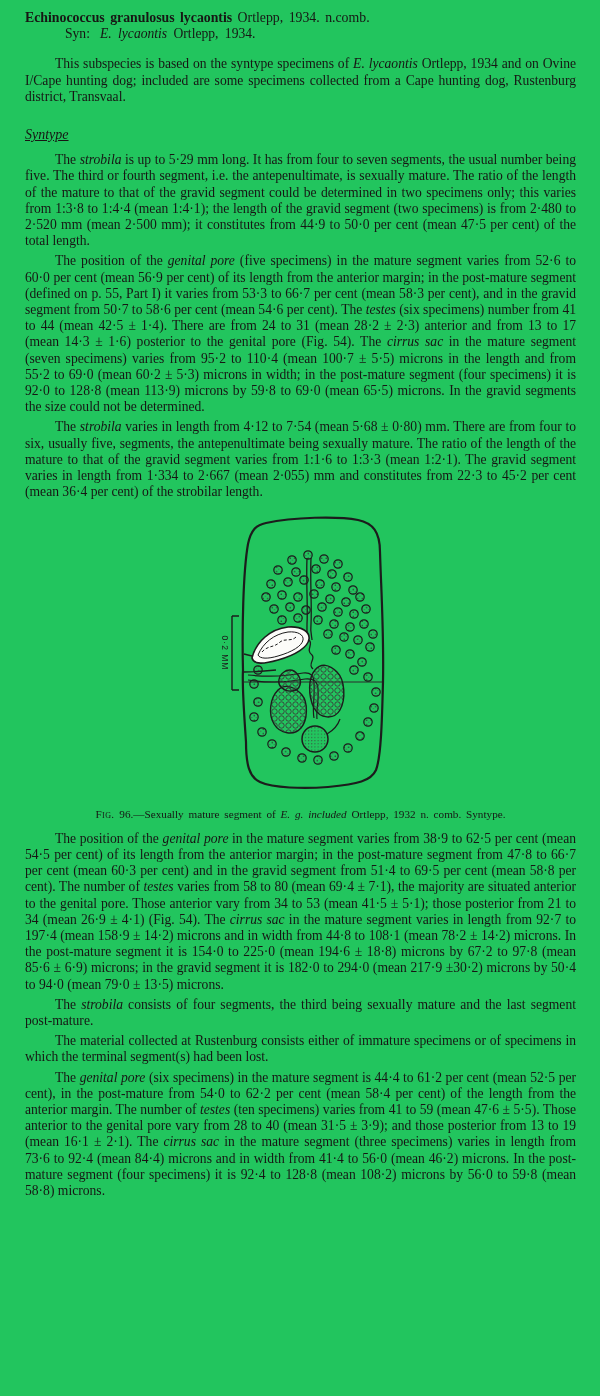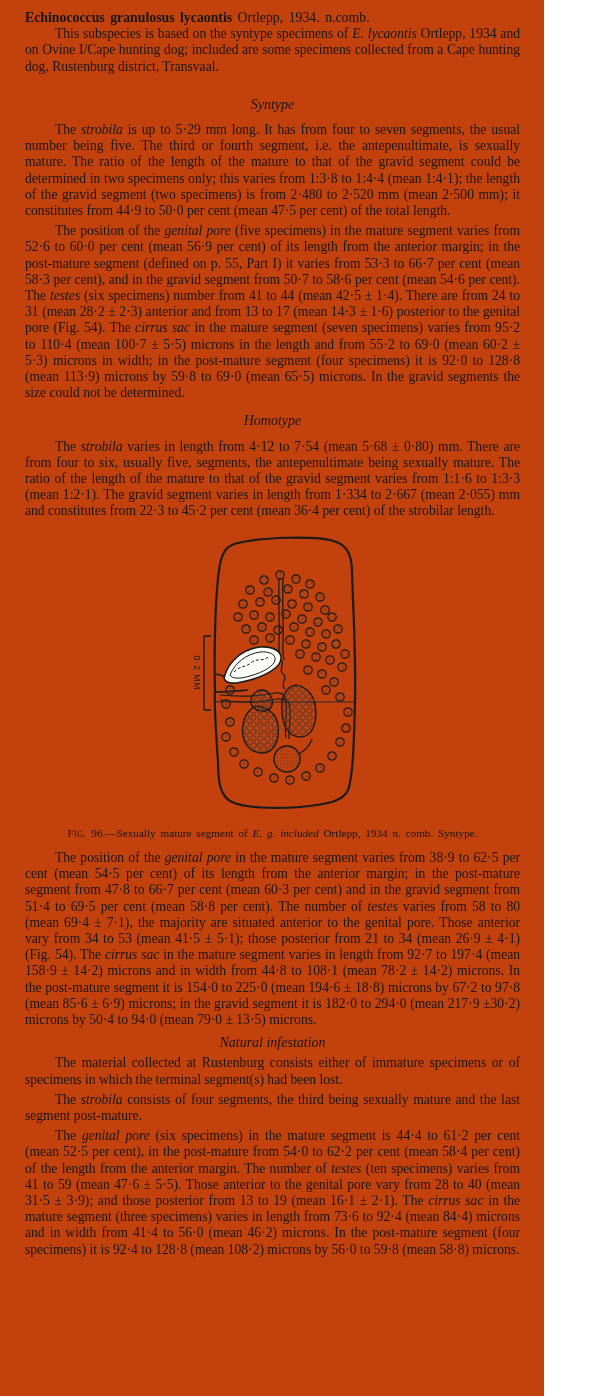--- a/index.html
+++ b/index.html
@@ -1,39 +1,40 @@
 <!DOCTYPE html>
 <html><head>
 <meta charset="utf-8">
 <style>
   html,body { margin:0; padding:0; background:#ffffff; }
   .page {
     position:relative;
-    width:544px; height:1396px;
+    width:600px; height:1396px;
     box-sizing:border-box;
-    background:#c2410c;
+    background:#22c55e;
     color:#171614;
     font-family:"Liberation Serif","DejaVu Serif",serif;
     font-size:13.6px;
     line-height:16.2px;
     text-align:justify;
     padding:10px 24px 0 25px;
     overflow:hidden;
   }
   .title-line { font-size:13.8px; word-spacing:2px; text-align:left; }
   .title-bold { font-weight:bold; }
   .syn-line { text-align:left; padding-left:40px; word-spacing:3px; margin-bottom:14px; }
   .syn-species { font-style:italic; margin-left:10px; }
   .ital { font-style:italic; }
   .p { margin:0 0 4px 0; text-indent:30px; }
   .p-intro { margin-bottom:22px; }
   .sec-heading {
     font-style:italic; font-weight:normal;
-    font-size:14px; text-align:center; text-indent:0;
+    font-size:14px; text-align:left; text-indent:0;
     margin:12px 0 9px 0;
+    text-decoration:underline;
   }
   .sec-heading.tight { margin:7px 0 4px 0; }
   .figure-block { margin:12px 0 8px 0; text-align:center; }
   .figure-canvas { display:inline-block; }
   .fig-caption {
     font-size:11.2px; line-height:13px;
     text-align:center; text-indent:0;
     margin:6px 0 10px 0;
     word-spacing:2px;
   }
@@ -41,30 +42,32 @@
   svg text { font-family:"Liberation Sans","DejaVu Sans",sans-serif; }
 </style>
 </head>
 <body>
 
 <div class="page">
 
   <div class="title-line">
     <span class="title-bold">Echinococcus granulosus lycaontis</span><span> Ortlepp, 1934.  n.comb.</span>
   </div>
+  <div class="syn-line">
+    <span>Syn:</span><span class="syn-species">E. lycaontis</span><span> Ortlepp, 1934.</span>
+  </div>
 
   <p class="p p-intro"><span>This subspecies is based on the syntype specimens of </span><span class="ital">E. lycaontis</span><span> Ortlepp, 1934 and on Ovine I/Cape hunting dog; included are some specimens collected from a Cape hunting dog, Rustenburg district, Transvaal.</span></p>
 
   <h3 class="sec-heading">Syntype</h3>
 
   <p class="p"><span>The </span><span class="ital">strobila</span><span> is up to 5·29 mm long.  It has from four to seven segments, the usual number being five.  The third or fourth segment, i.e. the antepenultimate, is sexually mature.  The ratio of the length of the mature to that of the gravid segment could be determined in two specimens only; this varies from 1:3·8 to 1:4·4 (mean 1:4·1); the length of the gravid segment (two specimens) is from 2·480 to 2·520 mm (mean 2·500 mm); it constitutes from 44·9 to 50·0 per cent (mean 47·5 per cent) of the total length.</span></p>
 
   <p class="p"><span>The position of the </span><span class="ital">genital pore</span><span> (five specimens) in the mature segment varies from 52·6 to 60·0 per cent (mean 56·9 per cent) of its length from the anterior margin; in the post-mature segment (defined on p. 55, Part I) it varies from 53·3 to 66·7 per cent (mean 58·3 per cent), and in the gravid segment from 50·7 to 58·6 per cent (mean 54·6 per cent).  The </span><span class="ital">testes</span><span> (six specimens) number from 41 to 44 (mean 42·5 ± 1·4).  There are from 24 to 31 (mean 28·2 ± 2·3) anterior and from 13 to 17 (mean 14·3 ± 1·6) posterior to the genital pore (Fig. 54).  The </span><span class="ital">cirrus sac</span><span> in the mature segment (seven specimens) varies from 95·2 to 110·4 (mean 100·7 ± 5·5) microns in the length and from 55·2 to 69·0 (mean 60·2 ± 5·3) microns in width; in the post-mature segment (four specimens) it is 92·0 to 128·8 (mean 113·9) microns by 59·8 to 69·0 (mean 65·5) microns.  In the gravid segments the size could not be determined.</span></p>
 
-  <h3 class="sec-heading">Homotype</h3>
 
   <p class="p"><span>The </span><span class="ital">strobila</span><span> varies in length from 4·12 to 7·54 (mean 5·68 ± 0·80) mm.  There are from four to six, usually five, segments, the antepenultimate being sexually mature.  The ratio of the length of the mature to that of the gravid segment varies from 1:1·6 to 1:3·3 (mean 1:2·1).  The gravid segment varies in length from 1·334 to 2·667 (mean 2·055) mm and constitutes from 22·3 to 45·2 per cent (mean 36·4 per cent) of the strobilar length.</span></p>
 
   <div class="figure-block">
     <div class="figure-canvas">
       <svg width="185" height="285" viewBox="0 0 185 285">
         <defs>
           <pattern id="speck" width="4.5" height="4.5" patternUnits="userSpaceOnUse">
             <circle cx="1.2" cy="1.2" r="0.75" fill="#2c2c2c"></circle>
             <circle cx="3.4" cy="3.2" r="0.6" fill="#4a4a4a"></circle>
@@ -176,26 +179,25 @@
             <circle cx="140" cy="236" r="4.2"></circle>
             <circle cx="152" cy="224" r="4.2"></circle>
           <circle cx="160" cy="210" r="4.2"></circle>
             <circle cx="166" cy="196" r="4.2"></circle>
             <circle cx="168" cy="180" r="4.2"></circle>
             <circle cx="160" cy="165" r="4.2"></circle>
             <circle cx="146" cy="158" r="4.2"></circle>
         </g>
       </svg>
     </div>
-    <p class="fig-caption"><span class="smallcaps">Fig.</span><span> 96.—Sexually mature segment of </span><span class="ital">E. g. included</span><span> Ortlepp, 1934 n. comb. Syntype.</span></p>
+    <p class="fig-caption"><span class="smallcaps">Fig.</span><span> 96.—Sexually mature segment of </span><span class="ital">E. g. included</span><span> Ortlepp, 1932 n. comb. Syntype.</span></p>
   </div>
 
   <p class="p"><span>The position of the </span><span class="ital">genital pore</span><span> in the mature segment varies from 38·9 to 62·5 per cent (mean 54·5 per cent) of its length from the anterior margin; in the post-mature segment from 47·8 to 66·7 per cent (mean 60·3 per cent) and in the gravid segment from 51·4 to 69·5 per cent (mean 58·8 per cent).  The number of </span><span class="ital">testes</span><span> varies from 58 to 80 (mean 69·4 ± 7·1), the majority are situated anterior to the genital pore.  Those anterior vary from 34 to 53 (mean 41·5 ± 5·1); those posterior from 21 to 34 (mean 26·9 ± 4·1) (Fig. 54).  The </span><span class="ital">cirrus sac</span><span> in the mature segment varies in length from 92·7 to 197·4 (mean 158·9 ± 14·2) microns and in width from 44·8 to 108·1 (mean 78·2 ± 14·2) microns.  In the post-mature segment it is 154·0 to 225·0 (mean 194·6 ± 18·8) microns by 67·2 to 97·8 (mean 85·6 ± 6·9) microns; in the gravid segment it is 182·0 to 294·0 (mean 217·9 ±30·2) microns by 50·4 to 94·0 (mean 79·0 ± 13·5) microns.</span></p>
 
-  <h3 class="sec-heading tight">Natural infestation</h3>
+
+  <p class="p"><span>The </span><span class="ital">strobila</span><span> consists of four segments, the third being sexually mature and the last segment post-mature.</span></p>
 
   <p class="p"><span>The material collected at Rustenburg consists either of immature specimens or of specimens in which the terminal segment(s) had been lost.</span></p>
 
-  <p class="p"><span>The </span><span class="ital">strobila</span><span> consists of four segments, the third being sexually mature and the last segment post-mature.</span></p>
-
   <p class="p"><span>The </span><span class="ital">genital pore</span><span> (six specimens) in the mature segment is 44·4 to 61·2 per cent (mean 52·5 per cent), in the post-mature from 54·0 to 62·2 per cent (mean 58·4 per cent) of the length from the anterior margin.  The number of </span><span class="ital">testes</span><span> (ten specimens) varies from 41 to 59 (mean 47·6 ± 5·5).  Those anterior to the genital pore vary from 28 to 40 (mean 31·5 ± 3·9); and those posterior from 13 to 19 (mean 16·1 ± 2·1).  The </span><span class="ital">cirrus sac</span><span> in the mature segment (three specimens) varies in length from 73·6 to 92·4 (mean 84·4) microns and in width from 41·4 to 56·0 (mean 46·2) microns.  In the post-mature segment (four specimens) it is 92·4 to 128·8 (mean 108·2) microns by 56·0 to 59·8 (mean 58·8) microns.</span></p>
 
 </div>
 
 </body></html>

